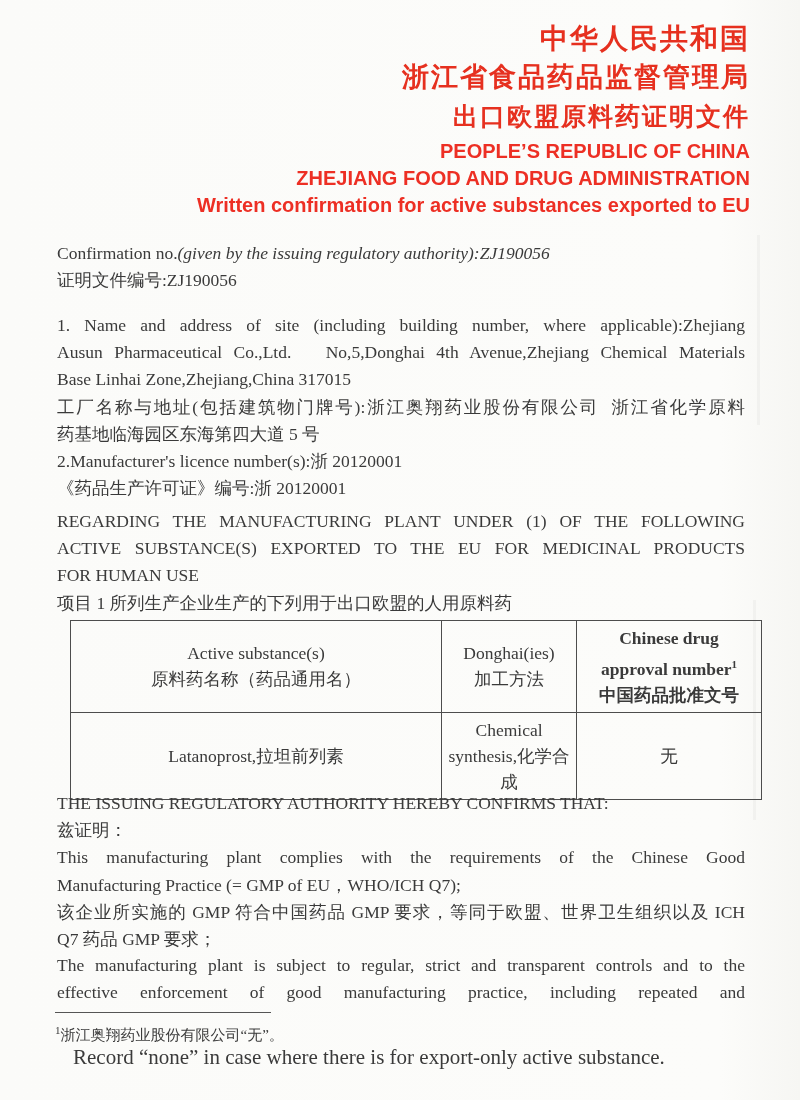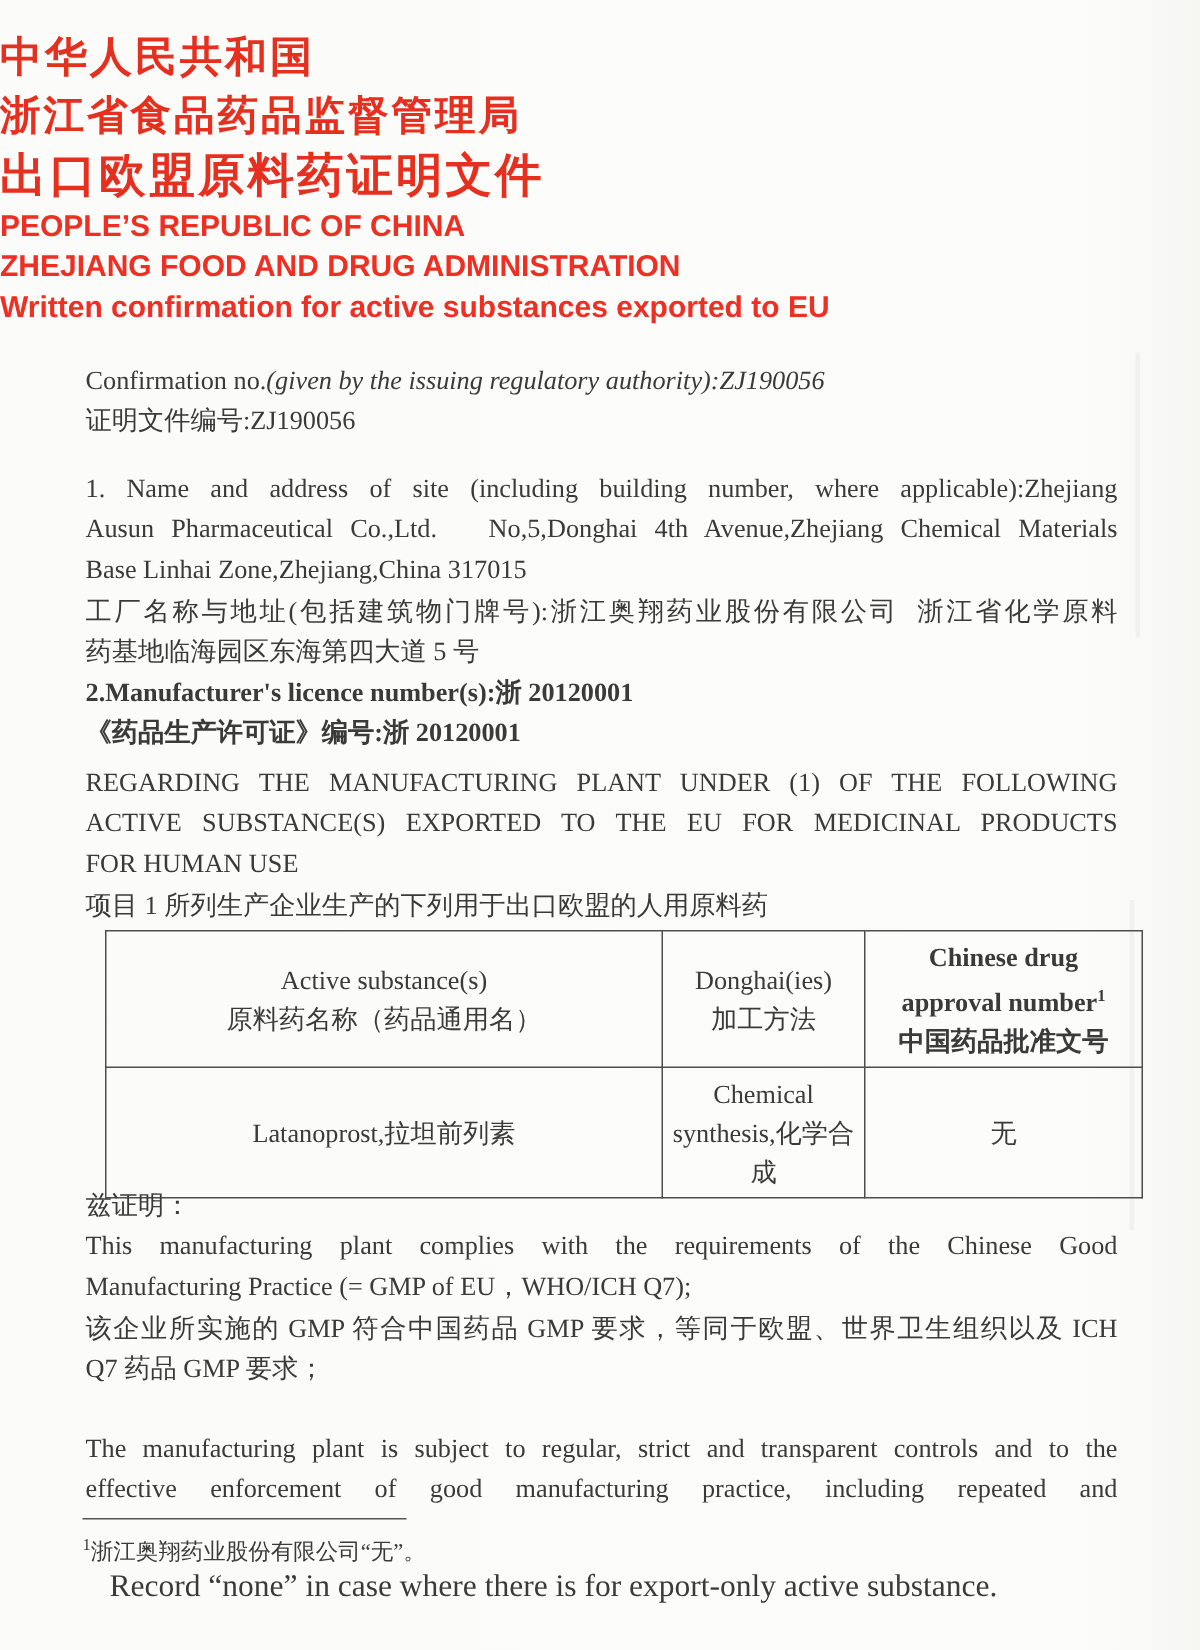--- a/index.html
+++ b/index.html
@@ -12,28 +12,28 @@
   }
   .page {
     position: relative;
     width: 800px; height: 1100px;
     background: linear-gradient(90deg, #fbfbf9 0%, #fcfcfa 90%, #f6f6f3 100%);
   }
   .artifact {
     position: absolute; pointer-events: none;
     background: rgba(120,120,120,0.06);
   }
-  .hdr { position: absolute; top: 20px; left: 0; width: 707px; text-align: left; }
+  .hdr { position: absolute; top: 20px; left: 0; width: 707px; text-align: right; padding-left: 43px; }
   .hcn {
     font-family: "Liberation Serif", "DejaVu Serif", serif;
     font-weight: 700; color: #e6301f; letter-spacing: 2px;
   }
   .hcn1 { font-size: 28px; line-height: 38px; }
   .hcn2 { font-size: 27px; line-height: 38px; }
-  .hcn3 { font-size: 31px; line-height: 42px; }
+  .hcn3 { font-size: 25px; line-height: 42px; }
   .hen {
     font-family: "Liberation Sans", "DejaVu Sans", sans-serif;
     font-weight: 700; color: #ed2f24; font-size: 20px; line-height: 27px;
   }
   .blk { position: absolute; left: 57px; width: 688px; }
   .ln { font-size: 17.5px; line-height: 27.2px; white-space: pre-wrap; }
   .j  { text-align: justify; text-align-last: justify; }
   .it { font-style: italic; }
   .conf-tbl {
     position: absolute; left: 70px; top: 620px; width: 652px;
@@ -77,21 +77,21 @@
   </div>
 
   <div class="blk" style="top:312px;">
     <div class="ln j">1. Name and address of site (including building number, where applicable):Zhejiang</div>
     <div class="ln j">Ausun Pharmaceutical Co.,Ltd.&nbsp;&nbsp; No,5,Donghai 4th Avenue,Zhejiang Chemical Materials</div>
     <div class="ln">Base Linhai Zone,Zhejiang,China 317015</div>
     <div class="ln j">工厂名称与地址(包括建筑物门牌号):浙江奥翔药业股份有限公司&nbsp;&nbsp;浙江省化学原料</div>
     <div class="ln">药基地临海园区东海第四大道 5 号</div>
   </div>
 
-  <div class="blk" style="top:448px;font-weight:bold;">
+  <div class="blk" style="top:448px;">
     <div class="ln">2.Manufacturer's licence number(s):浙 20120001</div>
     <div class="ln">《药品生产许可证》编号:浙 20120001</div>
   </div>
 
   <div class="blk" style="top:508px;">
     <div class="ln j">REGARDING THE MANUFACTURING PLANT UNDER (1) OF THE FOLLOWING</div>
     <div class="ln j">ACTIVE SUBSTANCE(S) EXPORTED TO THE EU FOR MEDICINAL PRODUCTS</div>
     <div class="ln">FOR HUMAN USE</div>
     <div class="ln">项目 1 所列生产企业生产的下列用于出口欧盟的人用原料药</div>
   </div>
@@ -115,20 +115,21 @@
       </tr>
       <tr class="drow">
         <td>Latanoprost,拉坦前列素</td>
         <td>Chemical synthesis,化学合成</td>
         <td>无</td>
       </tr>
     </tbody>
   </table>
 
   <div class="blk" style="top:790px;">
+    <div class="ln">THE ISSUING REGULATORY AUTHORITY HEREBY CONFIRMS THAT:</div>
     <div class="ln">兹证明：</div>
     <div class="ln j">This manufacturing plant complies with the requirements of the Chinese Good</div>
     <div class="ln">Manufacturing Practice (= GMP of EU，WHO/ICH Q7);</div>
     <div class="ln j">该企业所实施的 GMP 符合中国药品 GMP 要求，等同于欧盟、世界卫生组织以及 ICH</div>
     <div class="ln">Q7 药品 GMP 要求；</div>
   </div>
 
   <div class="blk" style="top:952px;font-family:Liberation Serif, serif;">
     <div class="ln j">The manufacturing plant is subject to regular, strict and transparent controls and to the</div>
     <div class="ln j">effective enforcement of good manufacturing practice, including repeated and</div>

